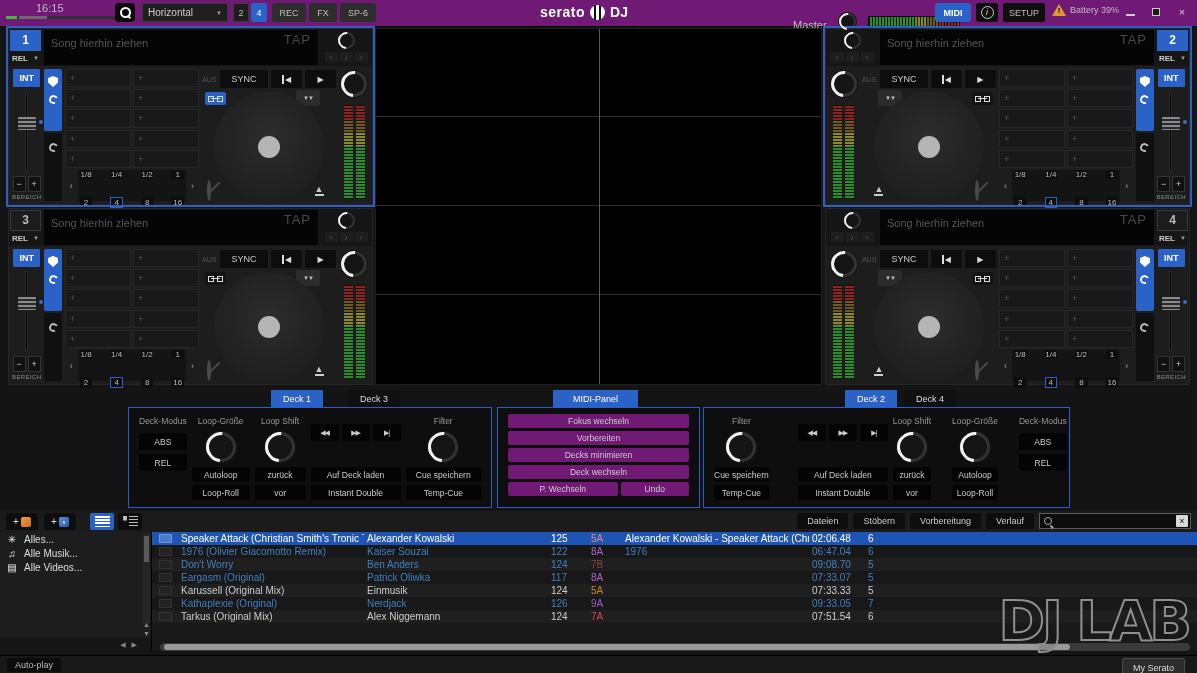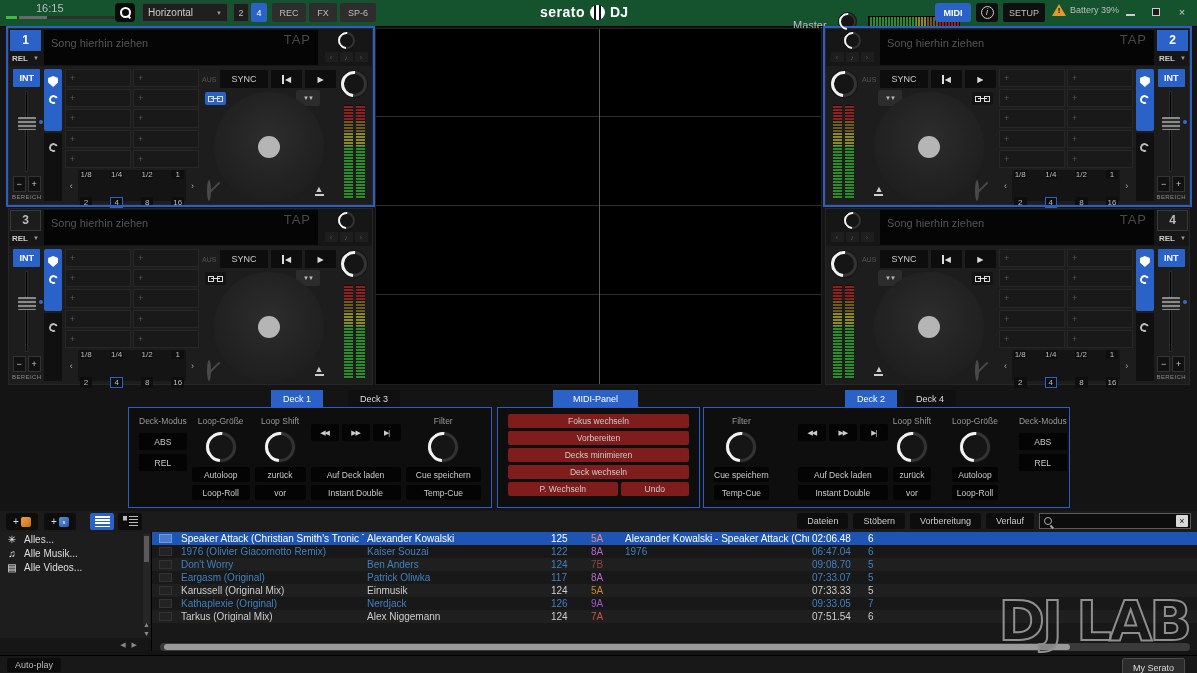--- a/index.html
+++ b/index.html
@@ -1,21 +1,21 @@
 <!DOCTYPE html>
 <html><head>
 <meta charset="utf-8">
 <style>
   * { margin:0; padding:0; box-sizing:border-box; }
   html,body { background:#000; }
   body { font-family:"Liberation Sans", sans-serif; }
   #app { position:relative; width:1197px; height:673px; background:#141414; overflow:hidden; color:#ccc; }
 
   
-  #topbar { position:absolute; left:0; top:0; width:1197px; height:27px; background:#14532d; border-bottom:1px solid #000; }
+  #topbar { position:absolute; left:0; top:0; width:1197px; height:27px; background:#701a75; border-bottom:1px solid #000; }
   .tb-abs { position:absolute; display:flex; align-items:center; }
   #time-block { left:6px; top:2px; flex-direction:column; align-items:flex-start; }
   #clock { font-size:11px; color:#bdbdbd; padding-left:30px; }
   #time-progress { margin-top:2px; width:112px; height:3px; background:#2f2f2f; position:relative; }
   #time-progress .seg-green { position:absolute; left:0; top:0; width:11px; height:3px; background:#43b843; }
   #time-progress .seg-gray { position:absolute; left:13px; top:0; width:28px; height:3px; background:#6a6a6a; }
   #logo-q { left:115px; top:3px; width:20px; height:19px; background:#0a0a0a; border-radius:4px; justify-content:center; }
   #logo-q .q-glyph { width:11px; height:11px; border:2px solid #fff; border-radius:50%; position:relative; }
   #logo-q .q-glyph::after { content:''; position:absolute; right:-2px; bottom:-2px; width:4px; height:2px; background:#fff; transform:rotate(45deg); }
   #layout-select { left:142px; top:3px; width:86px; height:19px; background:#1f1f1f; border:1px solid #3a3a3a; font-size:10px; color:#ccc; padding:0 5px; justify-content:space-between; }
@@ -156,21 +156,21 @@
   .mp-btn { background:#040404; color:#ccc; font-size:8.5px; height:15px; display:flex; align-items:center; justify-content:center; border-radius:2px; white-space:nowrap; width:100%; }
   .mp-stack { margin-top:auto; display:flex; flex-direction:column; gap:3px; width:100%; }
   .mp-trio { display:flex; gap:3px; margin-top:10px; }
   .mp-trio .mp-btn { width:28px; height:17px; font-size:7px; letter-spacing:-1px; }
   .col-modus { width:52px; } .col-loopsize { width:66px; } .col-loopshift { width:58px; }
   .col-transport { width:92px; } .col-filter { width:86px; }
   .col-modus .mp-stack { margin-top:2px; gap:4px; }
   .col-modus .mp-btn { height:17px; }
   .mc-left { width:82px; display:flex; flex-direction:column; align-items:center; }
   .mc-arrow-up { margin-top:4px; }
-  .mc-btn { background:#7f1d1d; color:#ccc; font-size:8.5px; height:14px; display:flex; align-items:center; justify-content:center; border-radius:2px; }
+  .mc-btn { background:#701a75; color:#ccc; font-size:8.5px; height:14px; display:flex; align-items:center; justify-content:center; border-radius:2px; }
   .mc-arrow { width:26px; height:14px; }
   .mc-arrows-row { display:flex; gap:3px; margin-top:3px; }
   .mc-right { flex:1; display:flex; flex-direction:column; gap:3px; }
   .mc-last-row { display:flex; gap:3px; }
   .mc-last-row .mc-btn:first-child { flex:1.6; } .mc-last-row .mc-btn:last-child { flex:1; }
 
   
   #library-toolbar { position:absolute; left:0; top:511px; width:1197px; height:21px; background:#1b1b1b; display:flex; align-items:center; }
   .crate-btn { width:32px; height:17px; background:#0d0d0d; border-radius:3px; display:flex; align-items:center; justify-content:center; gap:2px; margin-left:6px; color:#ddd; font-size:10px; }
   .cube { width:10px; height:10px; border-radius:2px; }

